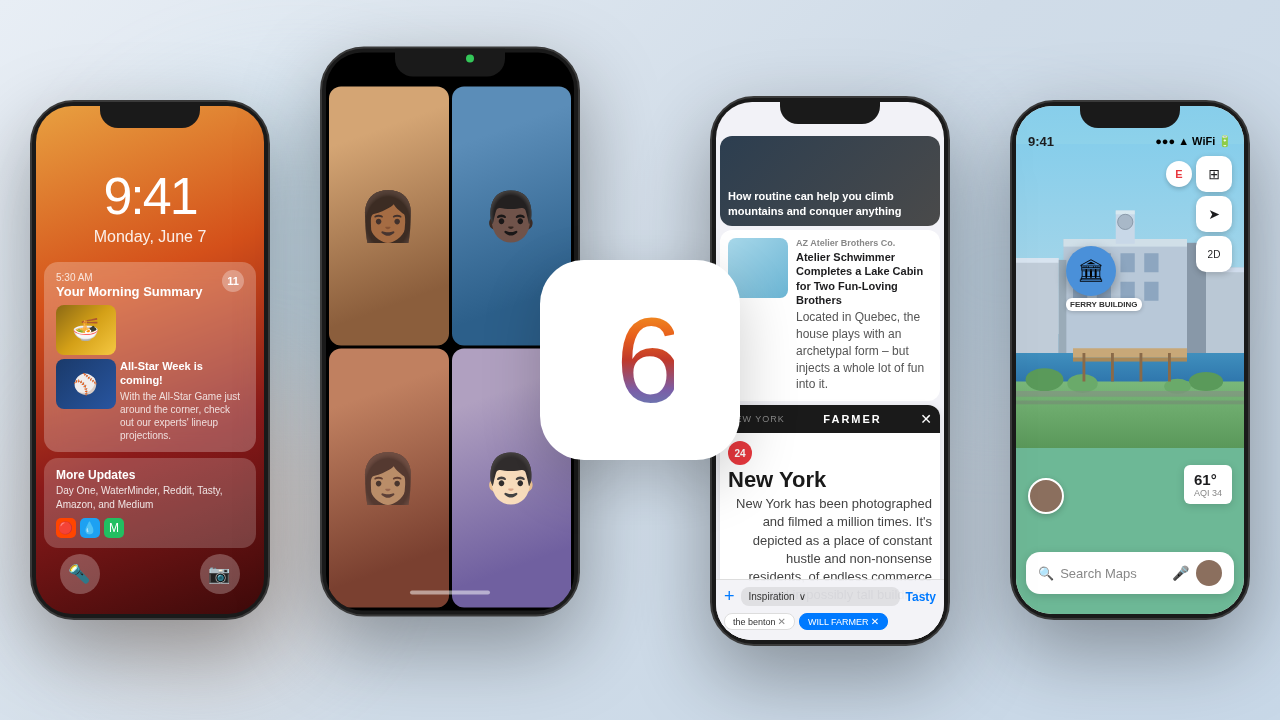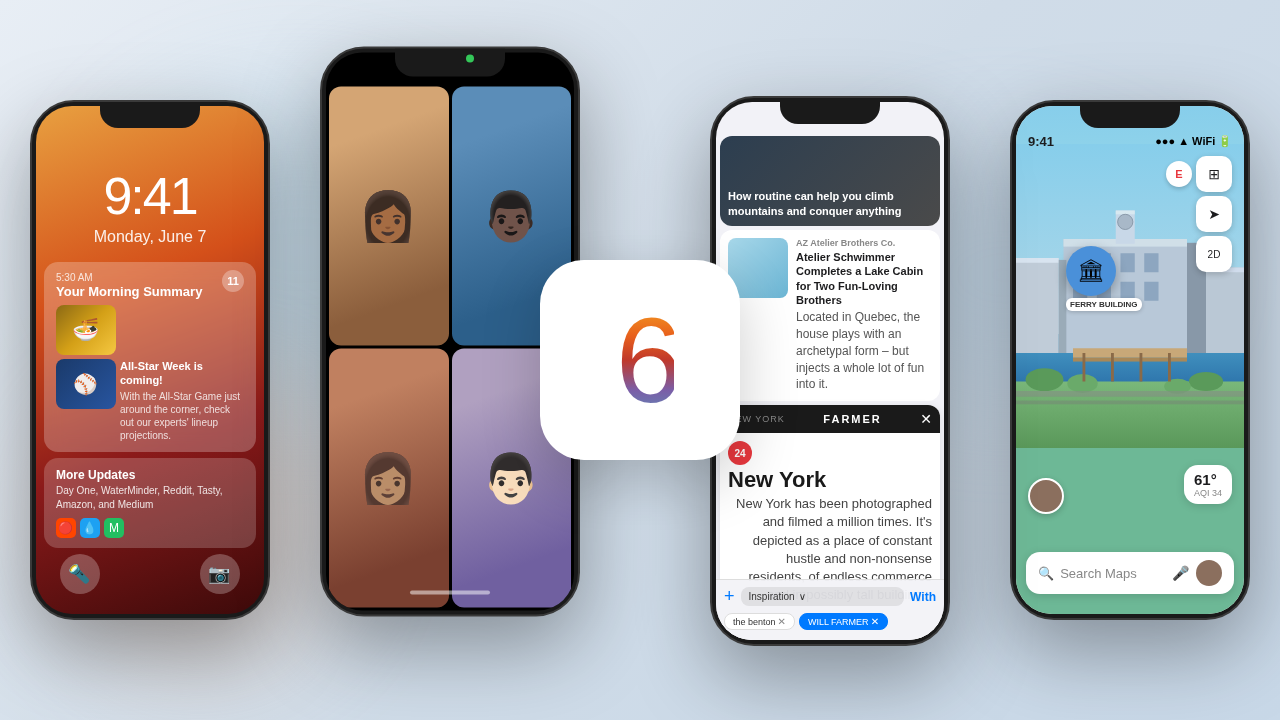--- a/index.html
+++ b/index.html
@@ -706,21 +706,21 @@
       text-align: center;
       box-shadow: 0 1px 4px rgba(0,0,0,0.2);
     }
 
     
     .weather-badge {
       position: absolute;
       bottom: 110px;
       right: 12px;
       background: white;
-      border-radius: 14px;
+      border-radius: 6px;
       padding: 6px 10px;
       box-shadow: 0 2px 8px rgba(0,0,0,0.15);
       z-index: 10;
     }
 
     .weather-temp {
       font-size: 15px;
       font-weight: 600;
       color: #1c1c1e;
     }
@@ -963,21 +963,21 @@
 
       </div>
 
       <div class="safari-tabbar">
         <div class="tab-row">
           <span class="tab-add">+</span>
           <div class="tab-label">
             <span>Inspiration</span>
             <span style="font-size:10px;color:#333">∨</span>
           </div>
-          <span class="tab-done">With</span>
+          <span class="tab-done">Tasty</span>
         </div>
         <div class="tab-chips">
           <div class="chip">
             <span>the benton</span>
             <span class="chip-x">✕</span>
           </div>
           <div class="chip chip-blue">
             <span>WILL FARMER</span>
             <span style="font-size:10px">✕</span>
           </div>

